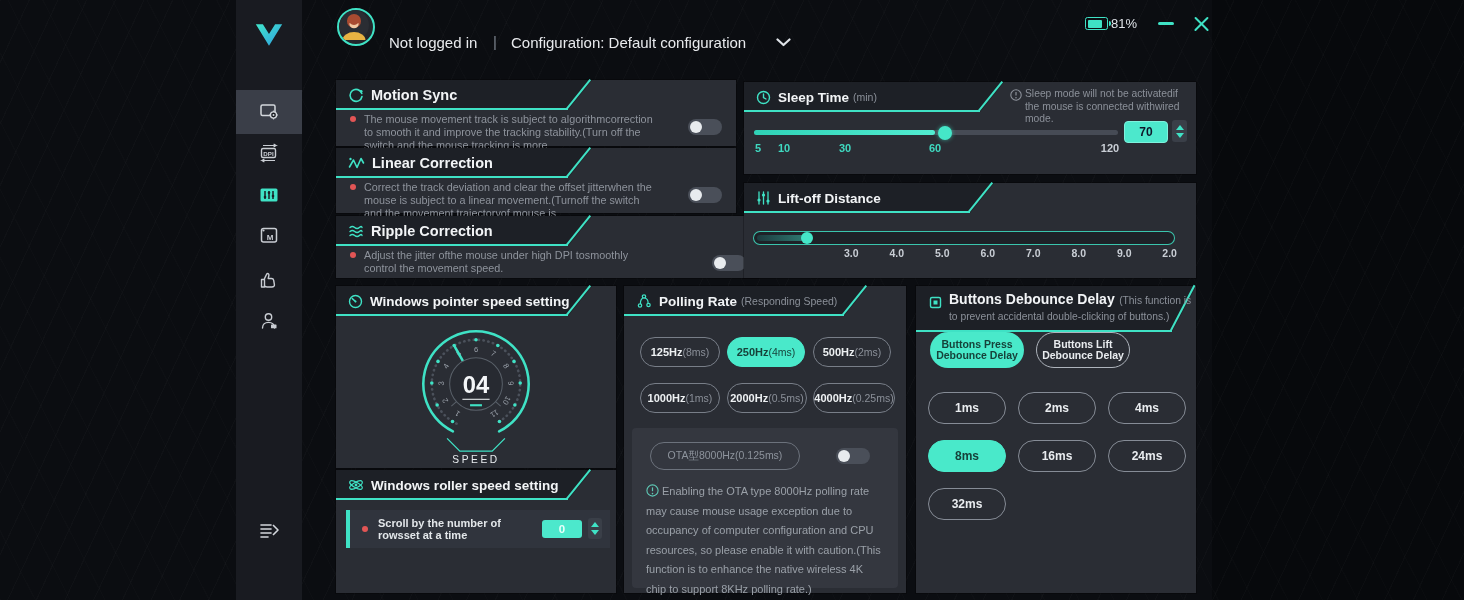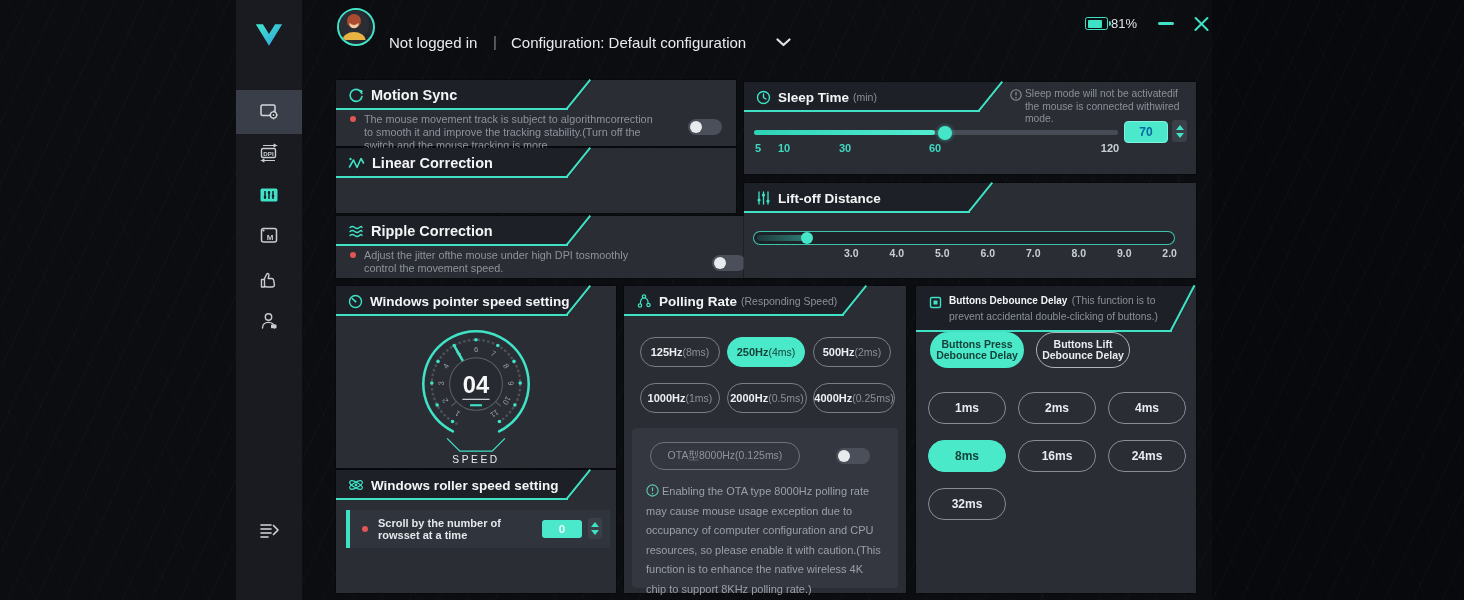--- a/index.html
+++ b/index.html
@@ -64,21 +64,21 @@
   .p-sleep{left:744px;top:82px;width:452px;height:92px;}
   .p-sleep .phead{--bw:236px;}
   .sleep-note{position:absolute;left:1010px;top:88px;width:182px;display:flex;gap:3px;z-index:3;}
   .sleep-note .desc{font-size:10.3px;line-height:12.6px;color:#8b9099;}
   .sl-track{position:absolute;left:10px;top:48px;width:364px;height:5px;border-radius:3px;background:#464b55;cursor:pointer;}
   .sl-fill{position:absolute;left:0;top:0;height:5px;width:181px;border-radius:3px;background:linear-gradient(90deg,#2fd2b6,#52ecd1);}
   .sl-knob{position:absolute;left:184px;top:-4.5px;width:14px;height:14px;border-radius:50%;background:#45e6c8;box-shadow:0 0 4px rgba(69,230,200,.6);}
   .tick{position:absolute;top:60px;transform:translateX(-50%);font-size:11px;font-weight:700;color:#c9ced5;}
   .tick.teal{color:#3fd9c0;}
   .sl-value{position:absolute;left:380px;top:39px;width:42px;height:20px;background:#4ce8cc;border:1px solid #7df2dd;border-radius:4px;
-    color:#0369a1;font-size:12px;font-weight:700;text-align:center;font-family:inherit;padding:0;}
+    color:#0f172a;font-size:12px;font-weight:700;text-align:center;font-family:inherit;padding:0;}
   .p-sleep .spin{position:absolute;left:428px;top:38px;}
 
   
   .p-lift{left:744px;top:183px;width:452px;height:95px;}
   .p-lift .phead{--bw:226px;}
   .lift-track{position:absolute;left:9px;top:48px;width:420px;height:12px;border:1px solid rgba(63,226,197,.85);border-radius:7px;background:#1e2127;cursor:pointer;}
   .lift-fill{position:absolute;left:3px;top:3px;height:6px;width:48px;border-radius:3px;background:linear-gradient(90deg,#1d3a3e,#2f7a72);}
   .lift-knob{position:absolute;left:47px;top:0;width:12px;height:12px;border-radius:50%;background:#45e6c8;}
   .lift-ticks{position:absolute;left:9px;top:64px;width:424px;display:flex;justify-content:space-between;}
   .lift-ticks span{font-size:10.5px;font-weight:700;color:#c9ced5;}
@@ -114,21 +114,21 @@
     color:#8d939c;font-size:10.5px;display:flex;align-items:center;justify-content:center;cursor:pointer;font-family:inherit;white-space:nowrap;}
   .ota-box .toggle{position:absolute;left:204px;top:20px;}
   .ota-note{position:absolute;left:14px;top:54px;width:240px;font-size:11px;line-height:19.5px;color:#9aa0a8;}
   .ota-note .ico{display:inline-block;vertical-align:-2px;margin-right:3px;}
 
   
   .p-debounce{left:916px;top:286px;width:280px;height:307px;}
   .p-debounce .phead{height:46px;--bw:256px;--dlen:52px;--dang:-62.4deg;}
   .p-debounce .hrow{align-items:flex-start;padding-top:6px;gap:6px;}
   .db-title{line-height:13.5px;padding-right:4px;}
-  .db-title .t{font-weight:700;font-size:10px;color:#f2f4f6;}
+  .db-title .t{font-weight:700;font-size:14px;color:#f2f4f6;}
   .db-title .s{font-size:10.3px;color:#8b9099;}
   .db-tab{position:absolute;top:46px;width:94px;height:36px;border-radius:18px;display:flex;align-items:center;justify-content:center;
     font-size:10.5px;font-weight:700;line-height:11.5px;cursor:pointer;padding:0;font-family:inherit;}
   .db-tab.sel{background:#49e9ca;border:none;color:#16423a;left:14px;}
   .db-tab.ghost{border:1px solid #aeb4bc;background:transparent;color:#e9ecef;left:120px;}
   .ms-btn{position:absolute;width:78px;height:32px;border:1px solid #868c96;border-radius:16px;background:transparent;
     color:#e9ecef;font-size:12px;font-weight:700;display:flex;align-items:center;justify-content:center;cursor:pointer;font-family:inherit;}
   .ms-btn.sel{background:#49e9ca;border-color:#49e9ca;color:#16423a;}
 
   svg{display:block;}
@@ -275,20 +275,27 @@
     <div class="phead">
       <div class="l1"></div>
         <div class="l2"></div>
       <div class="hrow">
         <svg width="17" height="16" viewBox="0 0 17 16">
           <polyline points="1.5,12 5.5,5 9,12.5 13,3.5 15.5,8" fill="none" stroke="#3fe2c5" stroke-width="1.6" stroke-linecap="round" stroke-linejoin="round"></polyline>
           <circle cx="2.5" cy="4" r="1.2" fill="#3fe2c5"></circle>
         </svg>
         <span class="ptitle ptitle-lg">Linear Correction</span>
       </div>
+    </div>
+    <div class="corr-body">
+      <span class="dot"></span>
+      <span class="desc">Correct the track deviation and clear the offset jitterwhen the mouse is subject to a linear movement.(Turnoff the switch and the movement traiectorvof mouse is</span>
+      <div class="toggle">
+          <div class="knob"></div>
+        </div>
     </div>
   </div>
 
   <div class="panel p-ripple">
     <div class="phead">
       <div class="l1"></div>
         <div class="l2"></div>
       <div class="hrow">
         <svg width="16" height="16" viewBox="0 0 16 16">
           <g fill="none" stroke="#3fe2c5" stroke-width="1.4" stroke-linecap="round">

